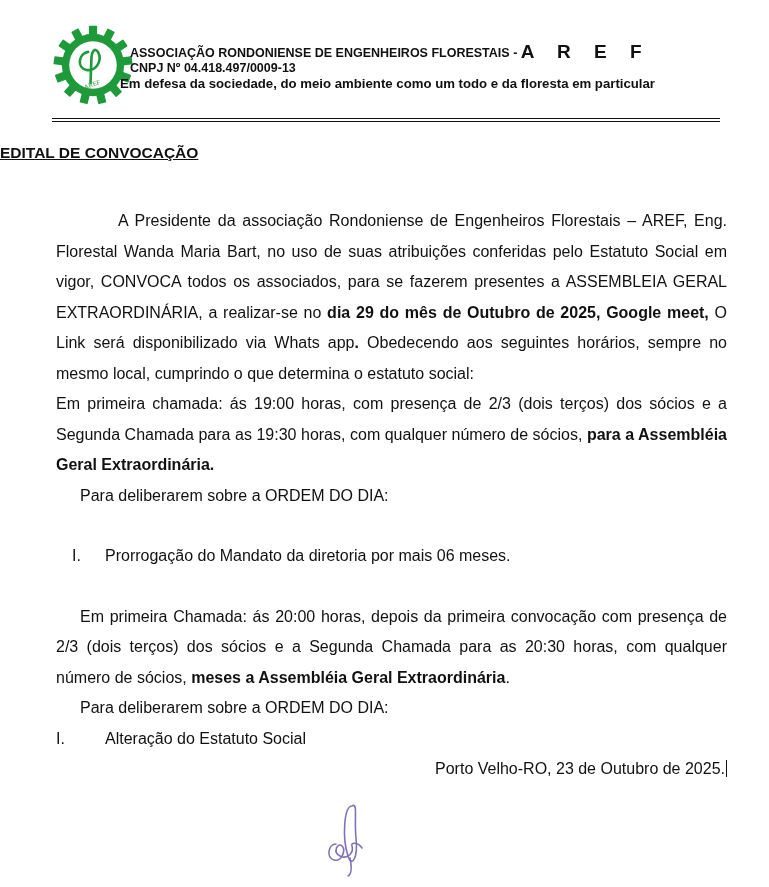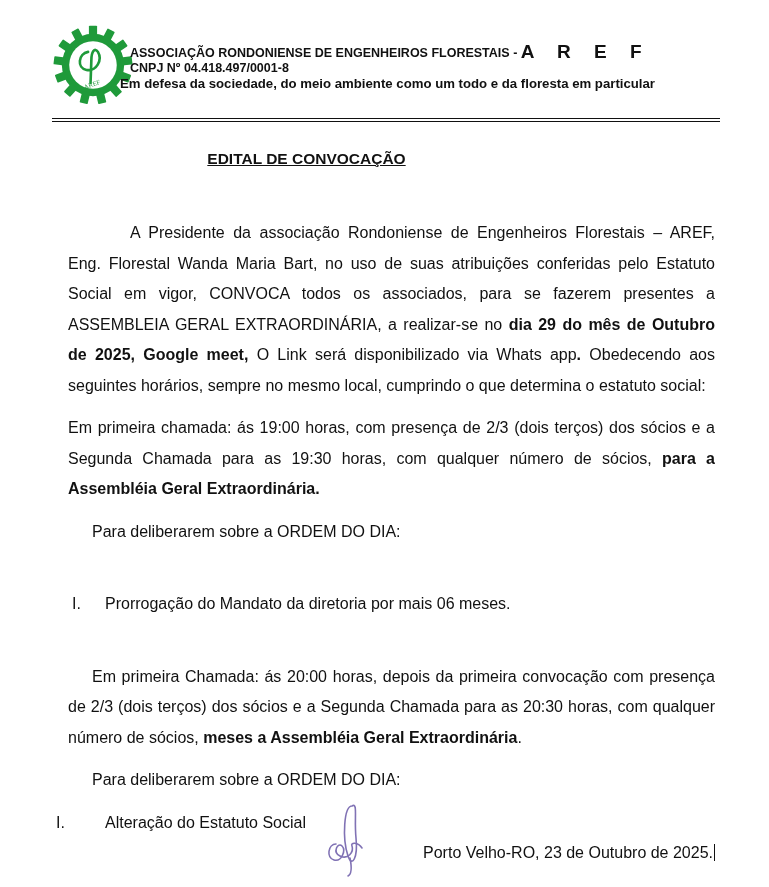--- a/index.html
+++ b/index.html
@@ -13,27 +13,27 @@
   .hdr .l1 { font-size: 12.5px; line-height: 16px; }
   .hdr .l1 .aref { font-size: 19px; letter-spacing: 9px; vertical-align: -1px; }
   .hdr .l2 { font-size: 12.5px; line-height: 15px; }
   .hdr .l3 { font-size: 12.5px; line-height: 15px; }
   .hdr .l4 { font-size: 13.2px; line-height: 16px; margin-left: -10px; width: 610px; }
   .rule { position: absolute; left: 52px; width: 668px; height: 1px; background: #111; }
   .rule.a { top: 118px; }
   .rule.b { top: 121px; }
 
   
-  .title { position: absolute; left: 0; width: 613px; top: 150px; text-align: center;
+  .title { position: absolute; left: 0; width: 613px; top: 144px; 
            font-weight: bold; font-size: 15.5px; text-decoration: underline; color: #111; }
 
   
   .body { position: absolute; left: 56px; width: 671px; top: 206px;
           font-size: 16px; line-height: 30.5px; color: #111; }
-  .p { margin: 12px; text-align: justify; }
+  .p { margin: 0; text-align: justify; }
   .p.indent1 { text-indent: 62px; }
   .p.indent2 { text-indent: 24px; }
   .p.left { text-align: left; }
   .b { font-weight: bold; }
   .li { display: flex; margin: 0; }
   .li .num { width: 49px; }
   .li.a1 .num { padding-left: 16px; width: 33px; }
   .spacer { height: 30px; }
   .date { text-align: right; margin-top: 0; }
   .caret { display: inline-block; width: 1px; height: 17px; background: #111; vertical-align: -3px; margin-left: 1px; }
@@ -62,21 +62,21 @@
       <rect x="45" y="2" width="10" height="14" rx="1" transform="rotate(332.4 50 50)"></rect>
     </g>
   </g>
   <circle cx="50" cy="50" r="29" fill="#ffffff"></circle>
   <path d="M44 34 C32 36 30 54 42 56 C54 58 62 44 56 34 C52 28 48 34 48 44 L47 72" fill="none" stroke="#1f9a3a" stroke-width="3.2" stroke-linecap="round"></path>
   <text x="38" y="76" font-size="8" fill="#1f9a3a" font-family="Liberation Serif, serif" transform="rotate(-20 50 72)">AREF</text>
 </svg>
 
 <div class="hdr">
   <div class="l1"><span>ASSOCIAÇÃO RONDONIENSE DE ENGENHEIROS FLORESTAIS - </span><span class="aref">A R E F</span></div>
-  <div class="l3">CNPJ Nº  04.418.497/0001-8</div>
+  <div class="l3">CNPJ Nº  04.418.497/0009-13</div>
   <div class="l4">Em defesa da sociedade, do meio ambiente como um todo e da floresta em particular</div>
 </div>
 <div class="rule a"></div>
 <div class="rule b"></div>
 
 <div class="title">EDITAL DE CONVOCAÇÃO</div>
 
 <div class="body">
   <p class="p indent1"><span>A Presidente da associação Rondoniense de Engenheiros Florestais – AREF, Eng. Florestal Wanda Maria Bart, no uso de suas atribuições conferidas pelo Estatuto Social em vigor, CONVOCA todos os associados, para se fazerem presentes a ASSEMBLEIA GERAL EXTRAORDINÁRIA, a realizar-se no </span><span class="b">dia 29 do mês de Outubro de 2025, Google meet,</span><span> O Link será disponibilizado via Whats app</span><span class="b">.</span><span> Obedecendo aos seguintes horários, sempre no mesmo local, cumprindo o que determina o estatuto social:</span></p>
 

